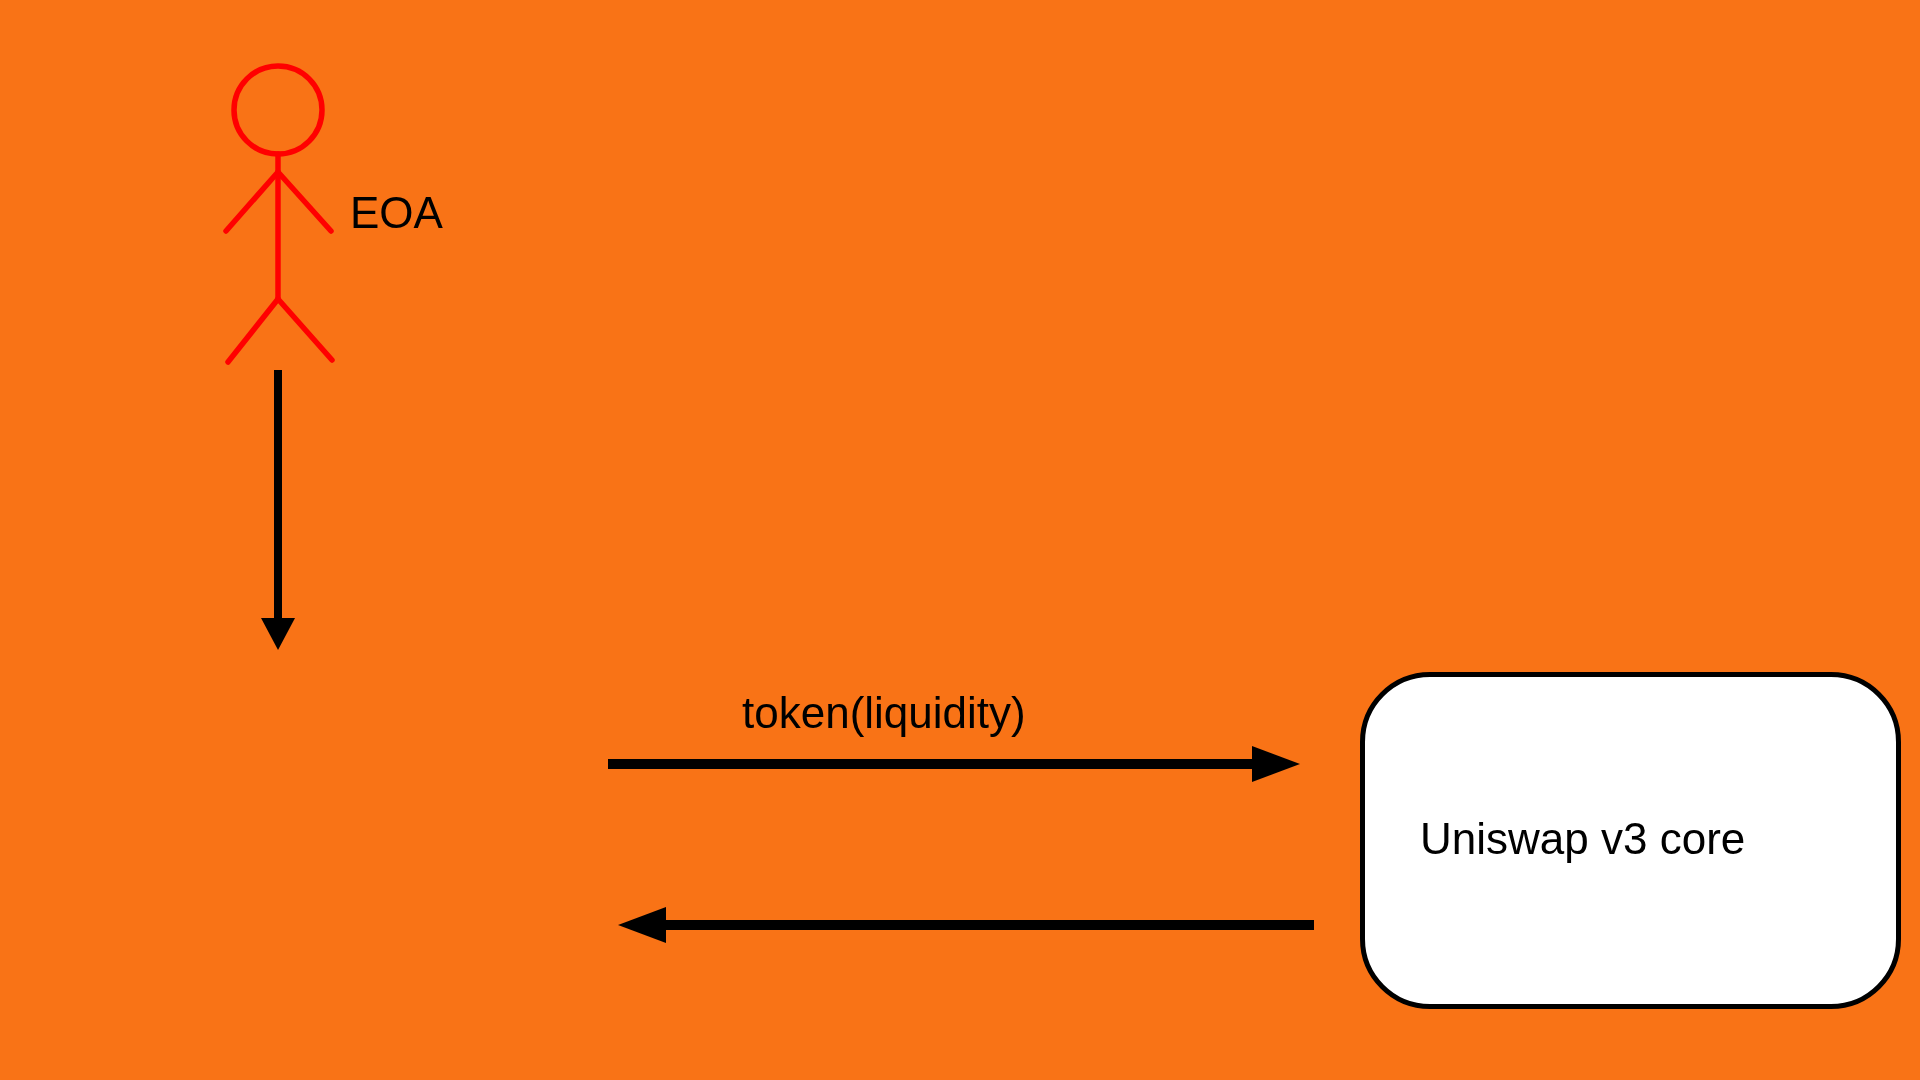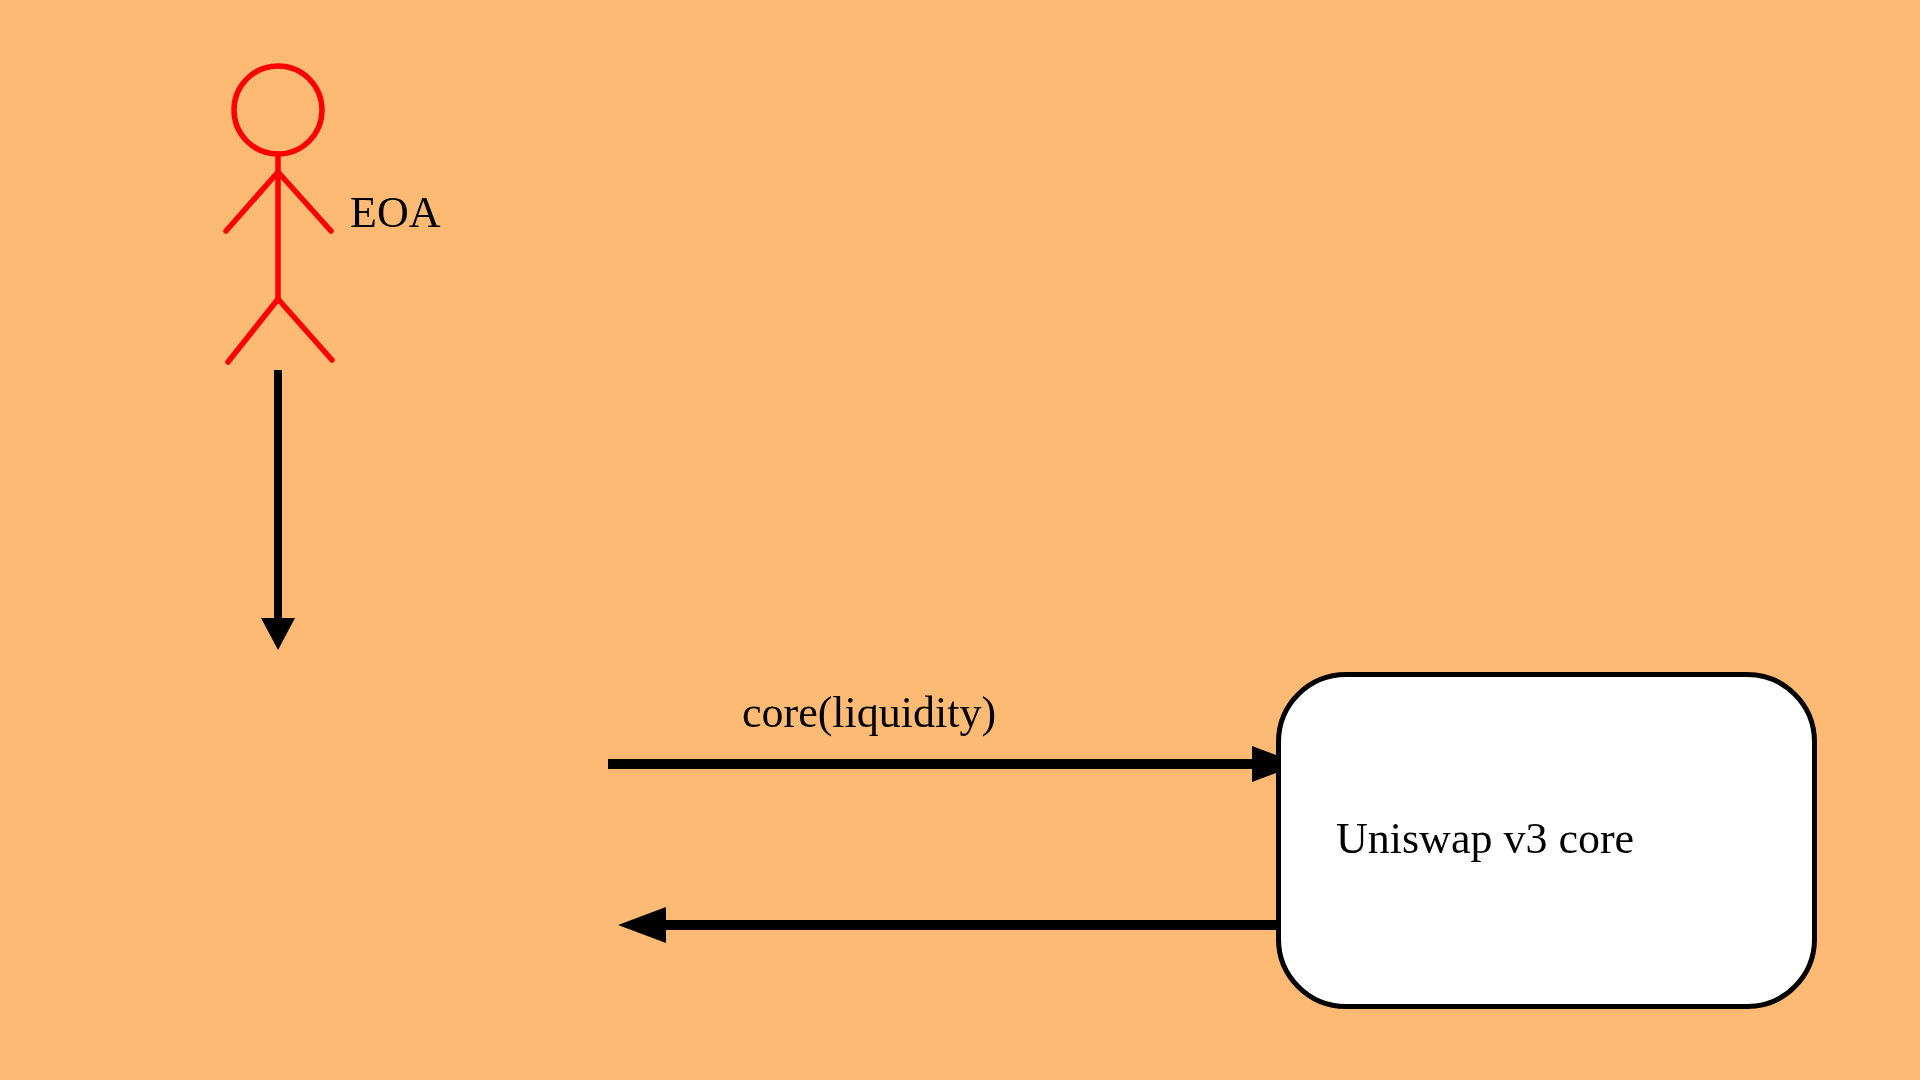--- a/index.html
+++ b/index.html
@@ -1,32 +1,32 @@
 <!DOCTYPE html>
 <html style="--accent: #ff0000;"><head>
 <meta charset="utf-8">
 <style>
   html,body{margin:0;padding:0;background:#ffffff;}
   body{width:1920px;height:1080px;}
   .stage{
-    position:relative;width:1920px;height:1080px;background:#fdba74;overflow:hidden;
-    font-family:Liberation Serif, serif;color:#000000;
+    position:relative;width:1920px;height:1080px;background:#f97316;overflow:hidden;
+    font-family:Liberation Sans, sans-serif;color:#000000;
   }
   svg.layer{position:absolute;left:0;top:0;width:1920px;height:1080px;}
   .label{position:absolute;font-size:44px;line-height:1.05;white-space:nowrap;color:#000000;}
   #label-eoa{left:350px;top:190px;}
   #label-mint-token{left:296px;top:486px;}
   #label-mint-liq{left:742px;top:690px;}
   #label-callback{left:664px;top:856px;}
   .node{
     position:absolute;border:5px solid #000000;border-radius:70px;
     background:#ffffff;box-sizing:border-box;
   }
   #node-pm{left:62px;top:672px;width:544px;height:339px;}
-  #node-core{left:1276px;top:672px;width:541px;height:337px;}
+  #node-core{left:1360px;top:672px;width:541px;height:337px;}
   .node-title{position:absolute;font-size:44px;line-height:1.05;white-space:nowrap;color:#000000;}
   #pm-title{left:51px;top:103px;}
   #core-title{left:55px;top:139px;}
   .node-note{
     position:absolute;left:38px;top:177px;font-size:34px;line-height:36px;
     color:var(--accent,#ff0000);white-space:pre-line;
   }
 </style>
 </head>
 <body style="background: rgb(255, 255, 255);">
@@ -56,21 +56,21 @@
 
     <g>
       <line x1="664" y1="925" x2="1314" y2="925" stroke="#000000" stroke-width="10"></line>
       <polygon points="666,907 666,943 618,925" fill="#000000"></polygon>
     </g>
   </svg>
 
   <div class="label" id="label-eoa">EOA</div>
 
 
-  <div class="label" id="label-mint-liq">core(liquidity)</div>
+  <div class="label" id="label-mint-liq">token(liquidity)</div>
 
 
 
   <div class="node" id="node-core">
     <div class="node-title" id="core-title">Uniswap v3 core</div>
   </div>
 
 </div>
 
 </body></html>

